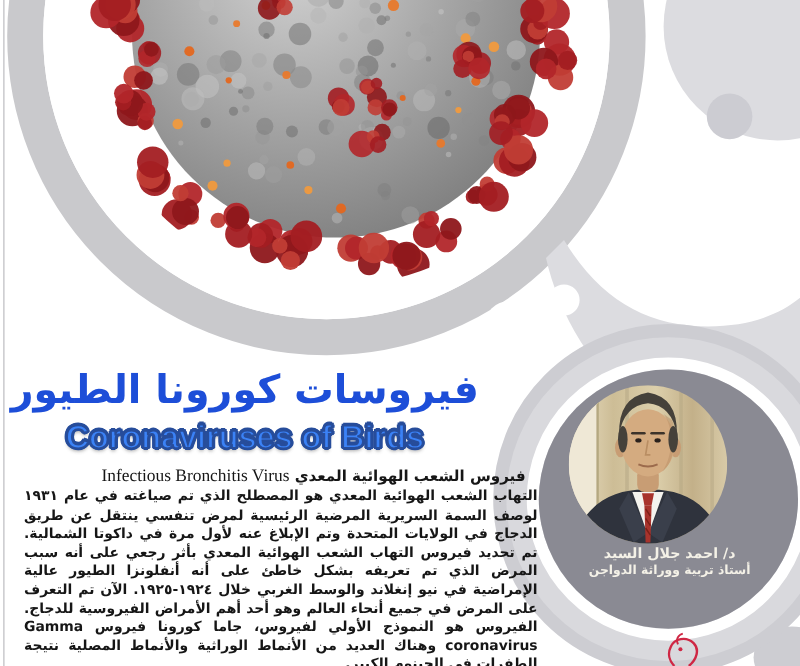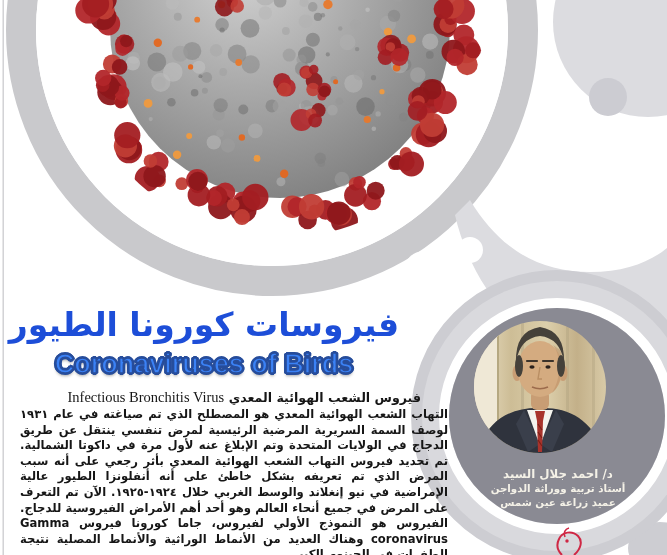--- a/index.html
+++ b/index.html
@@ -24,26 +24,26 @@
       -2px 0 0 #274d9b, 2px 0 0 #274d9b, 0 -2px 0 #274d9b, 0 2px 0 #274d9b,
       -1.4px -1.4px 0 #274d9b, 1.4px -1.4px 0 #274d9b,
       -1.4px 1.4px 0 #274d9b, 1.4px 1.4px 0 #274d9b,
       0 3px 3px rgba(60,60,60,.45);
   }
   
   .article{
     position:absolute;left:20px;top:388px;width:428px;z-index:2;
     direction:rtl;color:#161616;font-family:"DejaVu Sans",sans-serif;font-weight:bold;
   }
-  .article h3{margin:1px 27px 1px 0;font-size:12.6px;line-height:16px;font-weight:bold;}
+  .article h3{margin:1px 10px 1px 0;font-size:12.6px;line-height:16px;font-weight:bold;}
   .article h3 .en{font-family:"Liberation Serif",serif;font-weight:normal;font-size:14.5px;}
   .article p{margin:0;font-size:11.6px;line-height:15.6px;text-align:justify;}
   
   .caption{
-    position:absolute;left:470px;top:467px;width:176px;z-index:2;
+    position:absolute;left:470px;top:454px;width:176px;z-index:2;
     direction:rtl;text-align:center;color:#f4f1e7;font-weight:bold;
     font-family:"DejaVu Sans",sans-serif;
   }
   .caption .name{font-size:11.8px;line-height:15px;}
   .caption .role{font-size:10.3px;line-height:13.5px;text-align:center;}
 </style>
 </head>
 <body>
 
 <svg class="stage" width="667" height="555" viewBox="0 0 667 555">
@@ -548,14 +548,13 @@
 
 <div class="article">
   <h3><span>فيروس الشعب الهوائية المعدي</span> <span class="en">Infectious Bronchitis Virus</span></h3>
   <p>التهاب الشعب الهوائية المعدي هو المصطلح الذي تم صياغته في عام ١٩٣١ لوصف السمة السريرية المرضية الرئيسية لمرض تنفسي ينتقل عن طريق الدجاج في الولايات المتحدة وتم الإبلاغ عنه لأول مرة في داكوتا الشمالية. تم تحديد فيروس التهاب الشعب الهوائية المعدي بأثر رجعي على أنه سبب المرض الذي تم تعريفه بشكل خاطئ على أنه أنفلونزا الطيور عالية الإمراضية في نيو إنغلاند والوسط الغربي خلال ١٩٢٤-١٩٢٥. الآن تم التعرف على المرض في جميع أنحاء العالم وهو أحد أهم الأمراض الفيروسية للدجاج. الفيروس هو النموذج الأولي لفيروس، جاما كورونا فيروس Gamma coronavirus وهناك العديد من الأنماط الوراثية والأنماط المصلية نتيجة الطفرات في الجينوم الكبير.</p>
 
 </div>
 
 <div class="caption">
   <div class="name">د/ احمد جلال السيد</div>
   <div class="role">أستاذ تربية ووراثة الدواجن</div>
-  <div class="role">عميد زراعة عين شمس</div>
 </div>
 
 </body></html>

